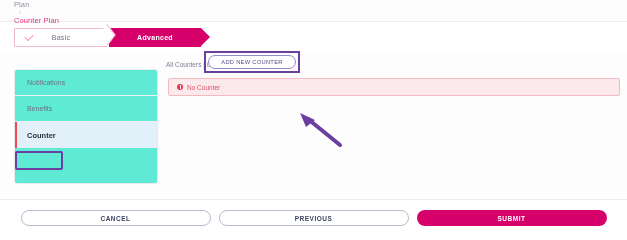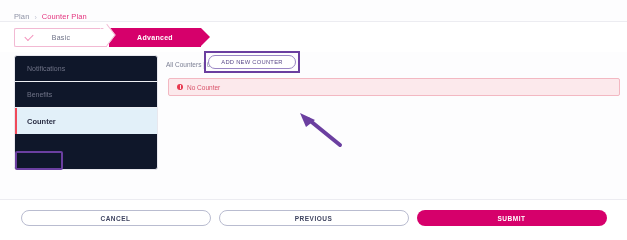--- a/index.html
+++ b/index.html
@@ -13,24 +13,25 @@
     font-family: "Liberation Sans", sans-serif;
     overflow: hidden;
     position: relative;
   }
 
   
   .breadcrumb-bar {
     height: 22px;
     background: #fdfdfe;
     display: flex;
-    align-items: flex-end;
+    align-items: flex-start;
     padding-left: 14px;
     box-sizing: border-box;
     border-bottom: 1px solid #ececf1;
+    flex-direction: column;
   }
   .crumb {
     font-size: 7.5px;
     color: #8f93a6;
     letter-spacing: .1px;
   }
   .crumb.active {
     color: #e4357f;
   }
   .crumb-sep {
@@ -129,24 +130,24 @@
     left: 0;
     right: 0;
     bottom: 36px;
     background: #fdfdfe;
   }
 
   
   .sidebar {
     position: absolute;
     left: 14px;
-    top: 3px;
+    top: 17px;
     width: 144px;
     height: 115px;
-    background: #0f172a;
+    background: #5eead4;
     border: 1px solid #e8e8ee;
     border-radius: 3px;
     box-sizing: border-box;
     overflow: hidden;
   }
   .side-item {
     height: 26px;
     display: flex;
     align-items: center;
     padding-left: 12px;

